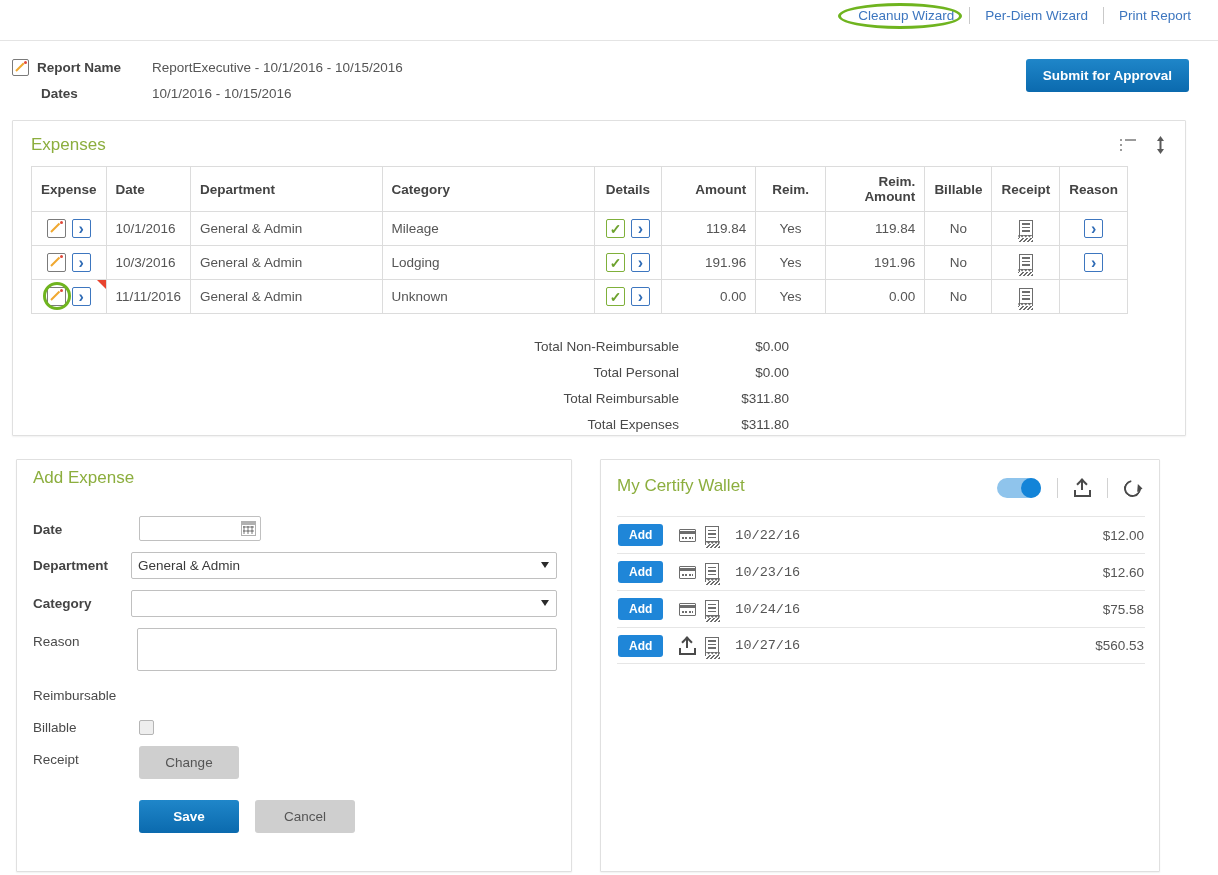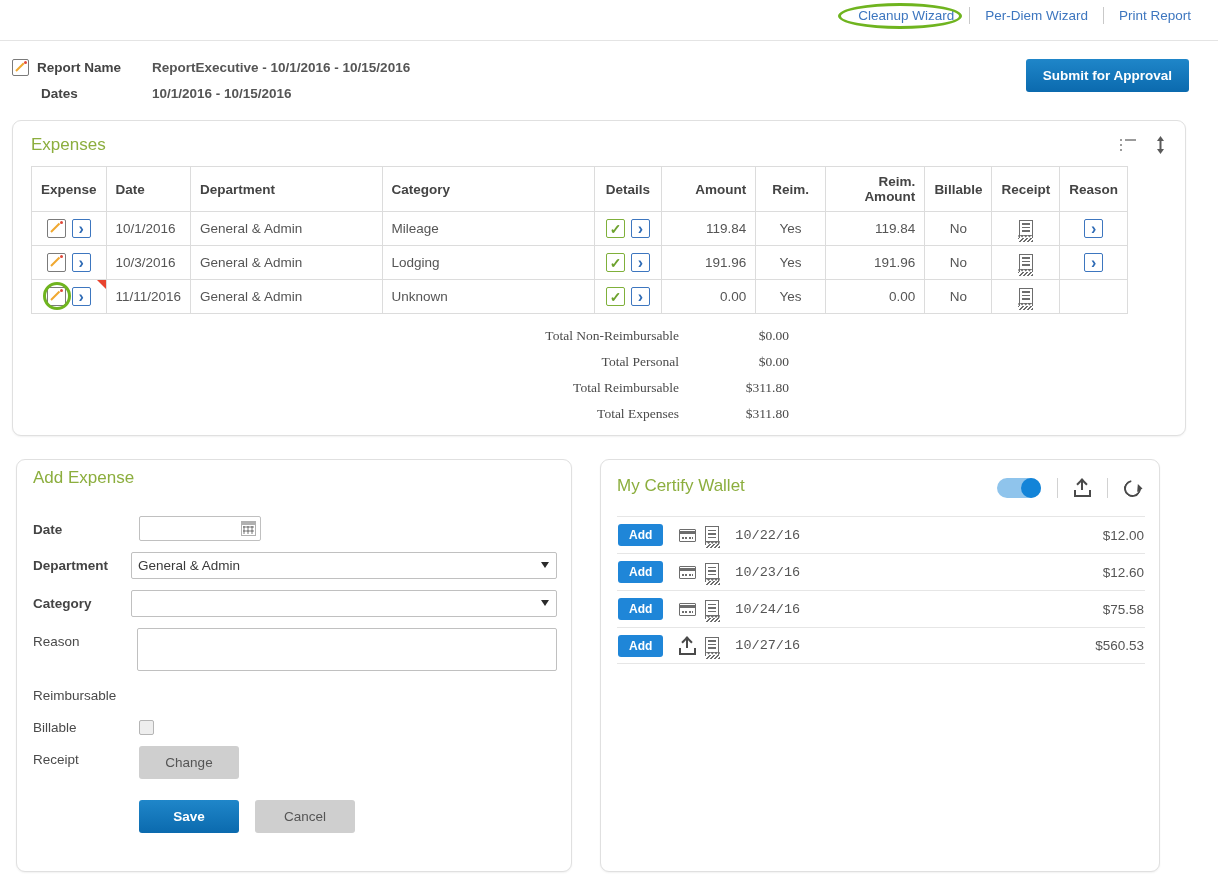--- a/index.html
+++ b/index.html
@@ -38,21 +38,21 @@
   .rule { position:absolute; left:0; right:0; top:40px; height:1px; background:#e4e4e4; }
 
   
   .meta { position:absolute; left:12px; top:54px; }
   .meta-row { display:flex; align-items:center; height:26px; }
   .meta-label {
     width:140px; font-weight:bold; color:#444; font-size:13.5px;
     display:flex; align-items:center; gap:8px;
   }
   .meta-label.indent { padding-left:29px; width:140px; }
-  .meta-value { color:#555; font-size:13.5px;font-weight:bold; }
+  .meta-value { color:#555; font-size:13.5px; }
 
   .edit-ico {
     width:17px; height:17px; border:1.4px solid #7a7a7a; border-radius:2px;
     position:relative; display:inline-block; flex:none;
   }
   .edit-ico::before {
     content:""; position:absolute; left:3px; top:10px; width:11px; height:2px;
     background:#f0a830; transform:rotate(-45deg); transform-origin:left center;
   }
   .edit-ico::after {
@@ -65,21 +65,21 @@
     background:linear-gradient(#1f86c9,#0b6aae);
     color:#fff; border:none; border-radius:3px;
     font-size:13.5px; font-weight:bold;
     padding:9px 17px; cursor:pointer;
     font-family:"Liberation Sans", sans-serif;
   }
 
   
   .panel {
     position:absolute; background:#fff;
-    border:1px solid #e0e0e0; border-radius:9px;
+    border:1px solid #e0e0e0; border-radius:1px;
     box-shadow:0 1px 2px rgba(0,0,0,.06);
   }
   .panel-title {
     color:#8cae3e; font-size:17px; font-weight:400;
   }
 
   #expenses-panel { left:12px; top:120px; width:1174px; height:316px; }
   .exp-head { position:relative; padding:14px 18px 0 18px; }
   .exp-tools { position:absolute; right:18px; top:14px; display:flex; gap:18px; align-items:center; }
 
@@ -155,21 +155,21 @@
     background:repeating-linear-gradient(135deg,#6d6d6d 0 1.4px,transparent 1.4px 3px);
   }
   .receipt-ico i.zz {
     left:-1.4px; right:-1.4px; bottom:0; top:auto; width:auto; height:3px;
     background:#6d6d6d;
     clip-path:polygon(0 0,100% 0,100% 100%,87% 30%,75% 100%,62% 30%,50% 100%,37% 30%,25% 100%,12% 30%,0 100%);
   }
 
   
   .totals { margin-top:14px; }
-  .tot-row { display:flex; justify-content:flex-start; height:26px; align-items:flex-start;font-family:Liberation Serif, serif; }
+  .tot-row { display:flex; justify-content:flex-start; height:26px; align-items:flex-end; }
   .tot-label { width:666px; text-align:right; font-size:13.5px; color:#4a4a4a; }
   .tot-value { width:110px; text-align:right; font-size:13.5px; color:#4a4a4a; padding-left:14px; }
 
   
   #add-panel { left:16px; top:459px; width:556px; height:413px; }
   #add-panel .panel-title { position:absolute; left:16px; top:8px; }
   .form { position:absolute; left:16px; top:56px; width:524px; }
   .frow { display:flex; align-items:flex-start; margin-bottom:11px; }
   .flabel { width:106px; font-size:13.5px; padding-top:6px; color:#4a4a4a; }
   .flabel.b { font-weight:bold; color:#444; }

